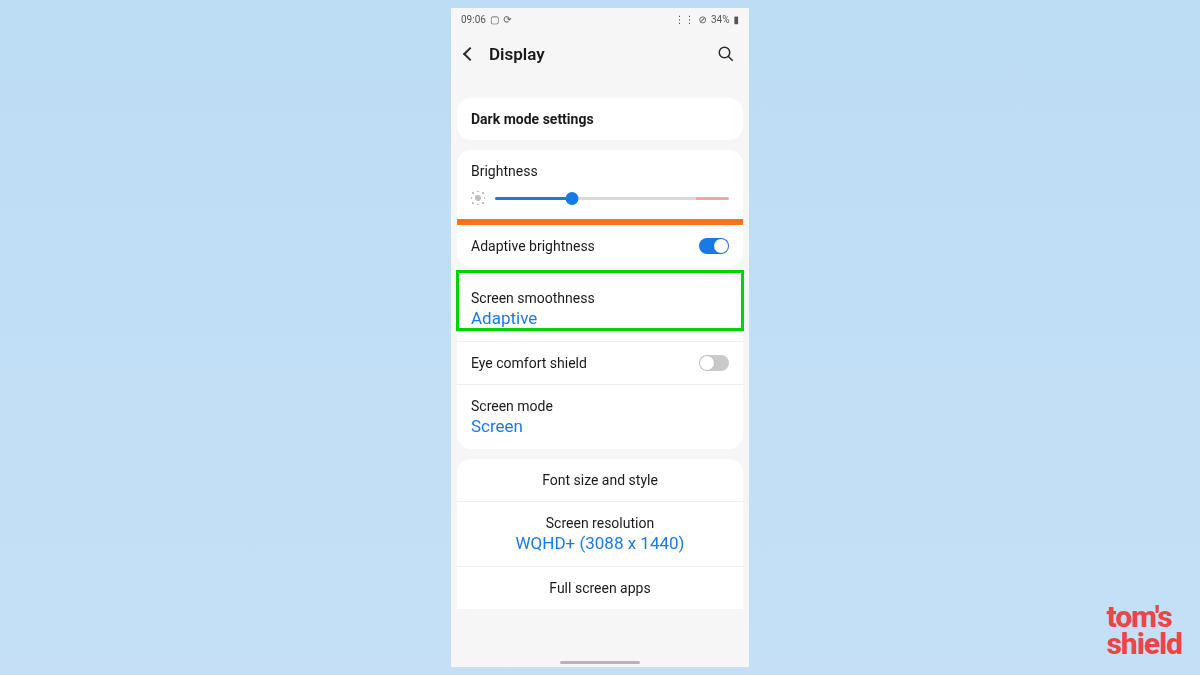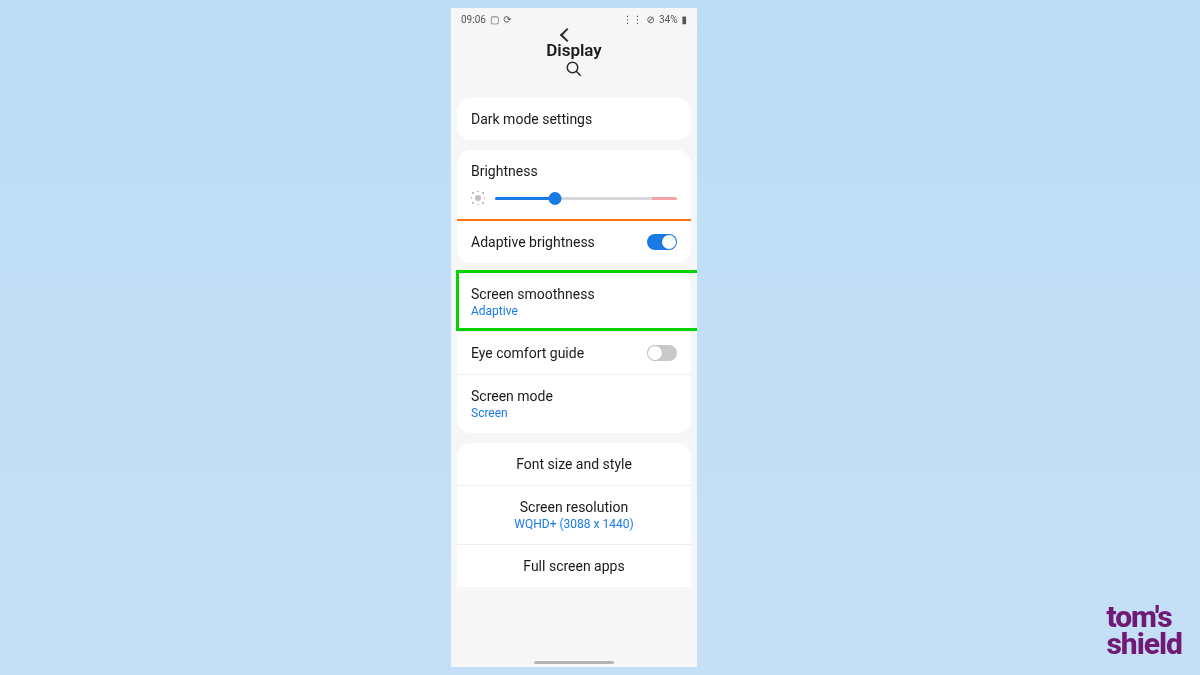--- a/index.html
+++ b/index.html
@@ -8,21 +8,21 @@
     height: 675px;
     background: linear-gradient(180deg, #bdddf5 0%, #c5e0f6 100%);
     font-family: -apple-system, BlinkMacSystemFont, "Segoe UI", Roboto, sans-serif;
     position: relative;
     overflow: hidden;
   }
   .phone {
     position: absolute;
     left: 451px;
     top: 8px;
-    width: 246px;
+    width: 298px;
     height: 659px;
     background: #f6f6f6;
     overflow: hidden;
   }
   .statusbar {
     height: 22px;
     display: flex;
     align-items: center;
     justify-content: space-between;
     padding: 0 10px;
@@ -32,21 +32,20 @@
   }
   .statusbar .left { display:flex; align-items:center; gap:4px; }
   .statusbar .right { display:flex; align-items:center; gap:4px; }
   .sb-icon { font-size:10px; color:#555; }
   .header {
     height: 48px;
     display:flex;
     align-items:center;
     padding: 0 14px;
     background:#f6f6f6;
-    flex-direction:column;
   }
   .back-chevron {
     width:10px; height:10px;
     border-left:2px solid #2a2a2a;
     border-bottom:2px solid #2a2a2a;
     transform: rotate(45deg);
     margin-right:14px;
   }
   .header-title {
     font-size:17px;
@@ -54,28 +53,28 @@
     color:#1a1a1a;
     flex:1;
   }
   .search-icon-svg { width:18px; height:18px; }
   .card {
     background:#ffffff;
     border-radius:14px;
     margin: 8px 6px 10px 6px;
     overflow:hidden;
   }
-  .card.first { margin-top: 20px; }
+  .card.first { margin-top: 20px; font-weight: bold; }
   .row {
     padding: 13px 14px;
     position:relative;
   }
   .row + .row { border-top:1px solid #eeeeee; }
   .row-title { font-size:14px; color:#1a1a1a; }
-  .row-sub { font-size:12px; color:#1a7ae5; margin-top:2px; }
+  .row-sub { font-size:17px; color:#1a7ae5; margin-top:2px; }
   .row.flex { display:flex; align-items:center; justify-content:space-between; gap:10px; }
   .brightness-row { padding: 13px 14px 6px 14px; }
   .brightness-slider-row {
     padding: 6px 14px 14px 14px;
     display:flex; align-items:center; gap:10px;
   }
   .sun-icon {
     width:14px; height:14px; position:relative; flex:0 0 14px;
   }
   .sun-icon::before{
@@ -126,21 +125,21 @@
     pointer-events:none;
   }
   .nav-pill {
     position:absolute; bottom:3px; left:50%; transform:translateX(-50%);
     width:80px; height:3px; background:#b5b5b5; border-radius:2px;
   }
   .watermark {
     position:absolute;
     right:18px; bottom:18px;
     font-weight:800;
-    color:#701a75;
+    color:#ef4444;
     line-height:0.9;
     letter-spacing:-1px;
     text-align:left;
   }
   .watermark .l1 { font-size:30px; }
   .watermark .l2 { font-size:30px; }
 </style>
 </head>
 <body>
 
@@ -180,35 +179,35 @@
       <div class="row-title">Brightness</div>
     </div>
     <div class="brightness-slider-row">
       <div class="sun-icon"></div>
       <div class="slider">
         <div class="track"></div>
         <div class="fill" id="bfill" style="width: 33%;"></div>
         <div class="thumb" id="bthumb" style="left: 33%;"></div>
       </div>
     </div>
-    <div class="row flex" style="border-top:2px solid #f97316">
+    <div class="row flex" style="border-top:6px solid #f97316">
       <div class="row-title">Adaptive brightness</div>
       <div class="toggle on">
           <div class="knob"></div>
         </div>
     </div>
   </div>
 
   <div class="card" style="position:relative">
     <div class="row" id="motion-row">
       <div class="row-title">Screen smoothness</div>
       <div class="row-sub">Adaptive</div>
     </div>
     <div class="row flex">
-      <div class="row-title">Eye comfort guide</div>
+      <div class="row-title">Eye comfort shield</div>
       <div class="toggle off">
           <div class="knob"></div>
         </div>
     </div>
     <div class="row">
       <div class="row-title">Screen mode</div>
       <div class="row-sub">Screen</div>
     </div>
   </div>
 

